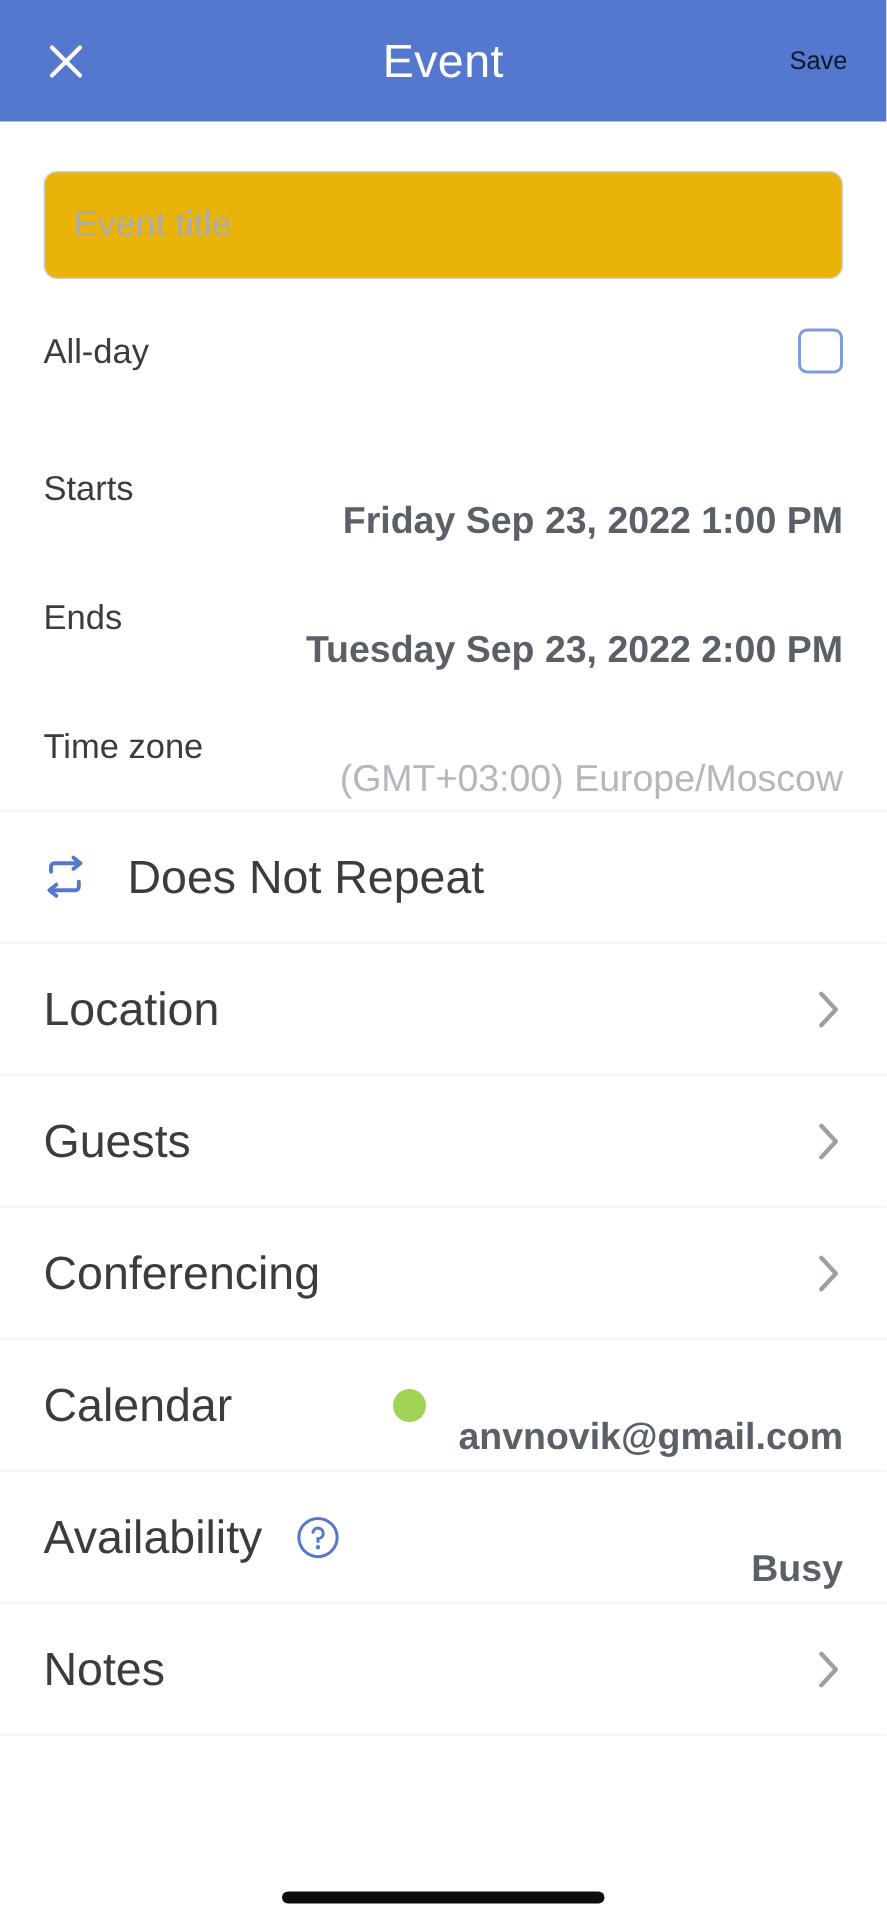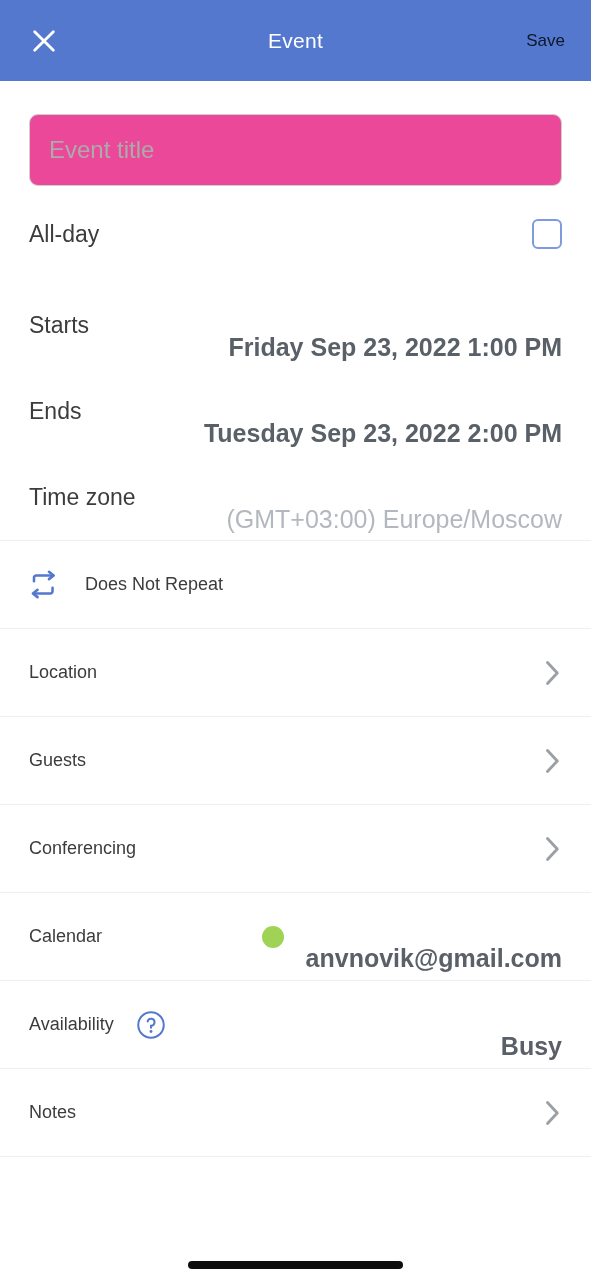--- a/index.html
+++ b/index.html
@@ -82,21 +82,21 @@
     position:absolute; left:22px; top:50%;
     transform:translateY(-50%);
     width:44px; height:44px;
     display:flex; align-items:center; justify-content:center;
     cursor:pointer;
   }
   .appbar-title {
     width:100%;
     text-align:center;
     color:#ffffff;
-    font-size:21px;
+    font-size:31px;
     font-weight:400;
     letter-spacing:.3px;
   }
   .appbar-save {
     position:absolute; right:26px; top:50%;
     transform:translateY(-50%);
     color:#0f172a;
     font-size:17px;
     font-weight:400;
     cursor:pointer;
@@ -114,21 +114,21 @@
   .title-wrap { padding:33px 29px 0 29px; }
   .title-input {
     width:100%;
     height:72px;
     border:1px solid #CFCFCF;
     border-radius:9px;
     padding:0 19px;
     font-family:"Liberation Sans", sans-serif;
     font-size:24px;
     color:#3b3b3b;
-    background:#ec4899;
+    background:#eab308;
     outline:none;
   }
   .title-input::placeholder { color:#ABABAB; }
 
   .rows-top { padding:0 29px; }
   .row {
     display:flex;
     align-items:center;
     justify-content:space-between;
     height:86px;
@@ -178,21 +178,21 @@
     height:87px;
     padding:0 29px;
     cursor:pointer;
   }
   .list-row-left {
     display:flex;
     align-items:center;
     gap:22px;
   }
   .list-label {
-    font-size:18px;
+    font-size:31px;
     color:#3c3c3c;
   }
   .chevron { width:20px; height:30px; flex:none; }
   .repeat-icon { width:34px; height:30px; flex:none; }
 
   .value-with-dot {
     display:flex;
     align-items:center;
     gap:22px;
   }

